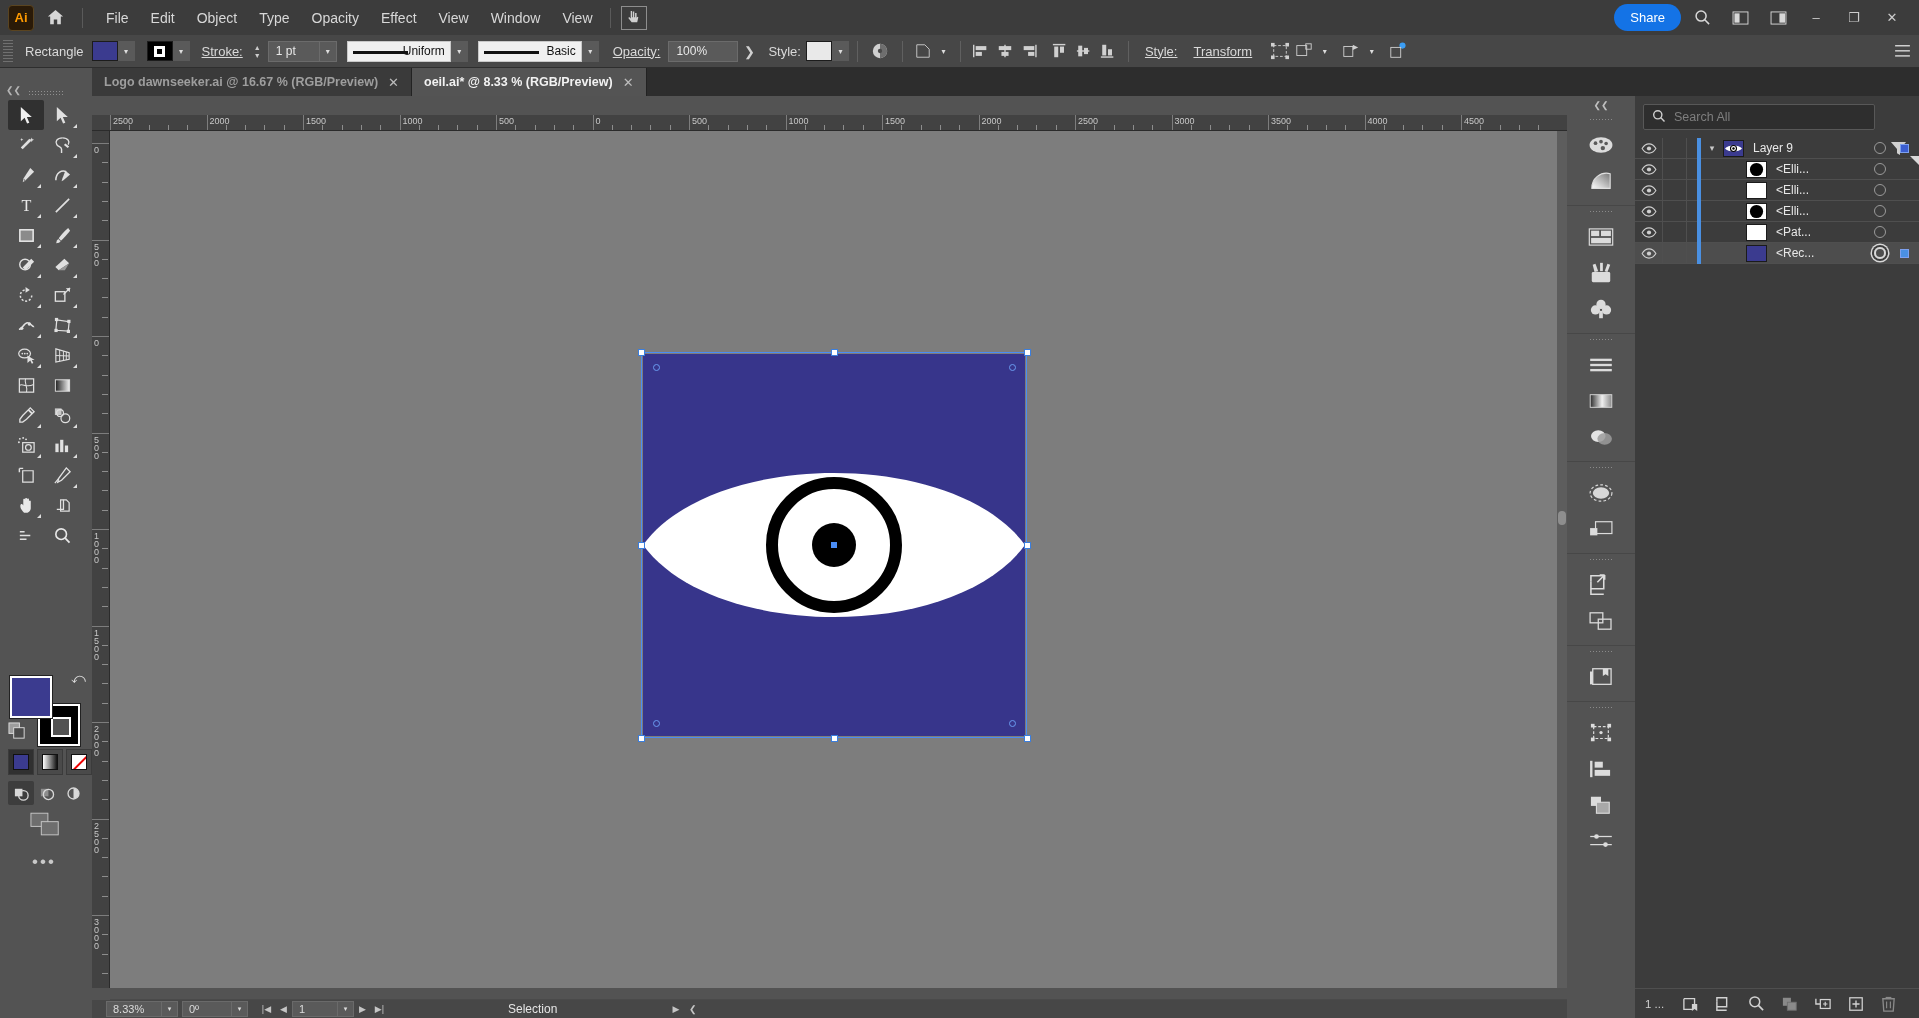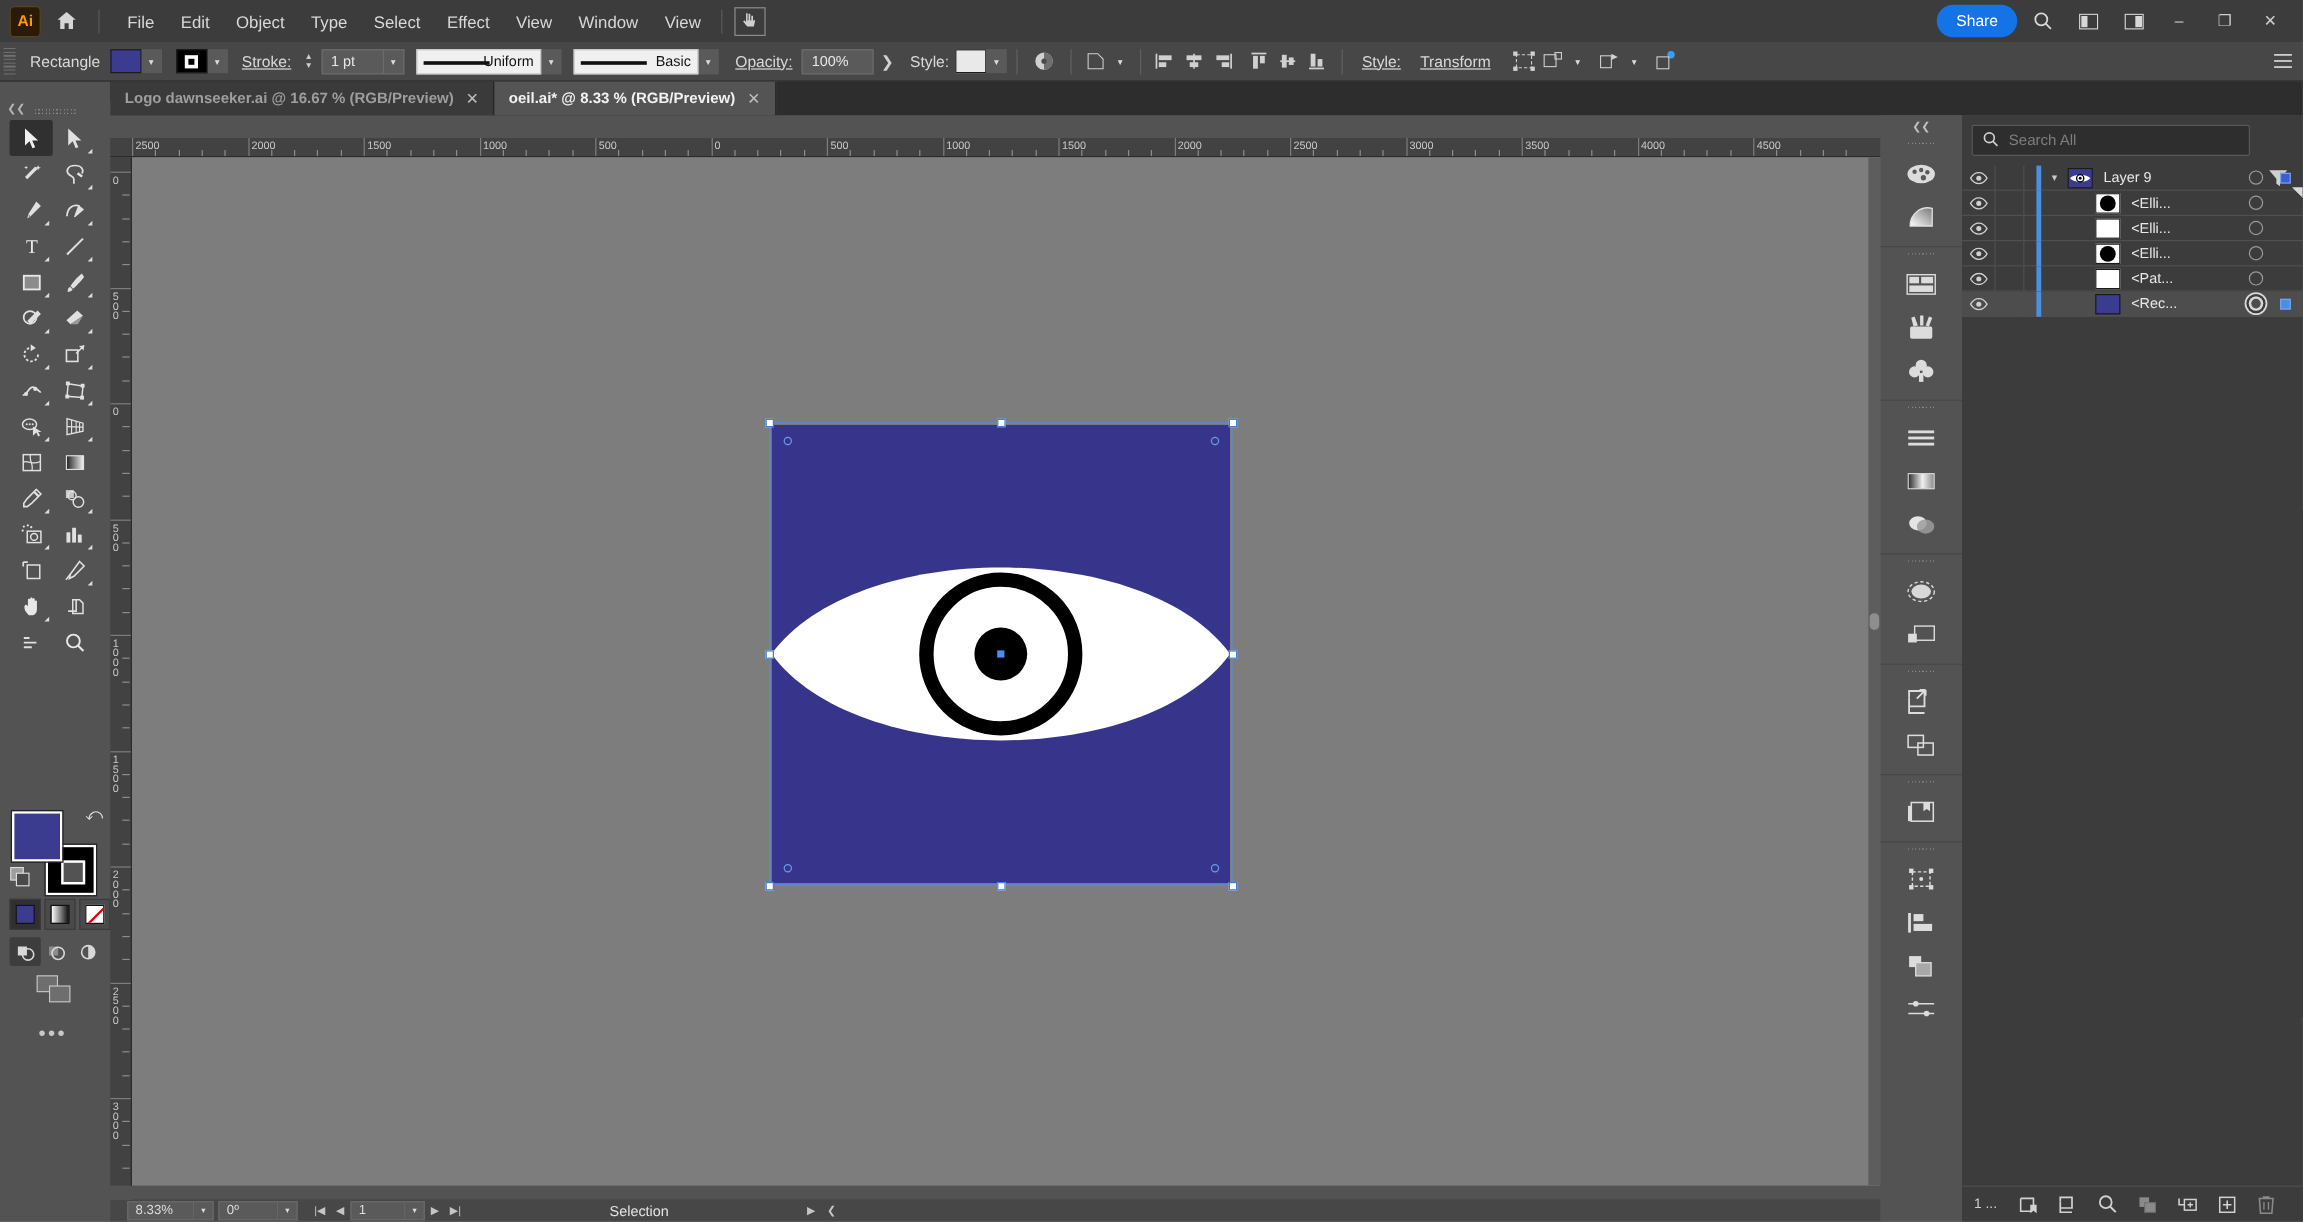--- a/index.html
+++ b/index.html
@@ -272,21 +272,21 @@
       <svg width="19" height="19" viewBox="0 0 20 20">
           <path d="M10 2 L18 9 H15.6 V17 H11.8 V12 H8.2 V17 H4.4 V9 H2 Z" fill="#d6d6d6"></path>
         </svg>
     </div>
     <div class="vsep"></div>
     <div class="menu-items">
       <div class="menu-item">File</div>
       <div class="menu-item">Edit</div>
       <div class="menu-item">Object</div>
       <div class="menu-item">Type</div>
-      <div class="menu-item">Select</div>
+      <div class="menu-item">Opacity</div>
       <div class="menu-item">Effect</div>
       <div class="menu-item">View</div>
       <div class="menu-item">Window</div>
       <div class="menu-item">View</div>
     </div>
     <div class="vsep"></div>
     <div class="cursor-tool-box">
       <svg width="13" height="15" viewBox="0 0 14 16">
           <path d="M4 1 v8 l-1.6-1.6 -1 1.1 L5 13 h6 l1.2-5.4 -1.4-.5 -.5 1.6 V3.2 h-1.6 V7.6 h-.9 V1.6 H6.2 V7.6 h-.8 V1 z" fill="#cfcfcf"></path>
         </svg>
@@ -342,21 +342,21 @@
     <div class="field" style="width:52px;margin-left:4px">1 pt</div>
     <div class="mini-drop" style="height:21px;border:1px solid #6b6b6b;border-left:none">▾</div>
 
     <div class="prof" style="margin-left:10px">Uniform</div>
     <div class="mini-drop" style="height:21px">▾</div>
 
     <div class="prof" style="margin-left:10px">Basic</div>
     <div class="mini-drop" style="height:21px">▾</div>
 
     <div class="cb-label u" style="margin-left:6px">Opacity:</div>
-    <div class="field" style="width:60px">100%</div>
+    <div class="field" style="width:70px">100%</div>
     <div class="ico" style="width:22px">❯</div>
 
     <div class="cb-label" style="padding-right:5px">Style:</div>
     <div class="swatch-btn" style="background:#e9e9e9;border:1px solid #1c1c1c"></div>
     <div class="mini-drop">▾</div>
 
     <div class="cb-sep"></div>
     <div class="ico" style="width:28px">
       <svg width="18" height="18" viewBox="0 0 20 20">
           <circle cx="10" cy="10" r="8" fill="#d0d0d0"></circle>

